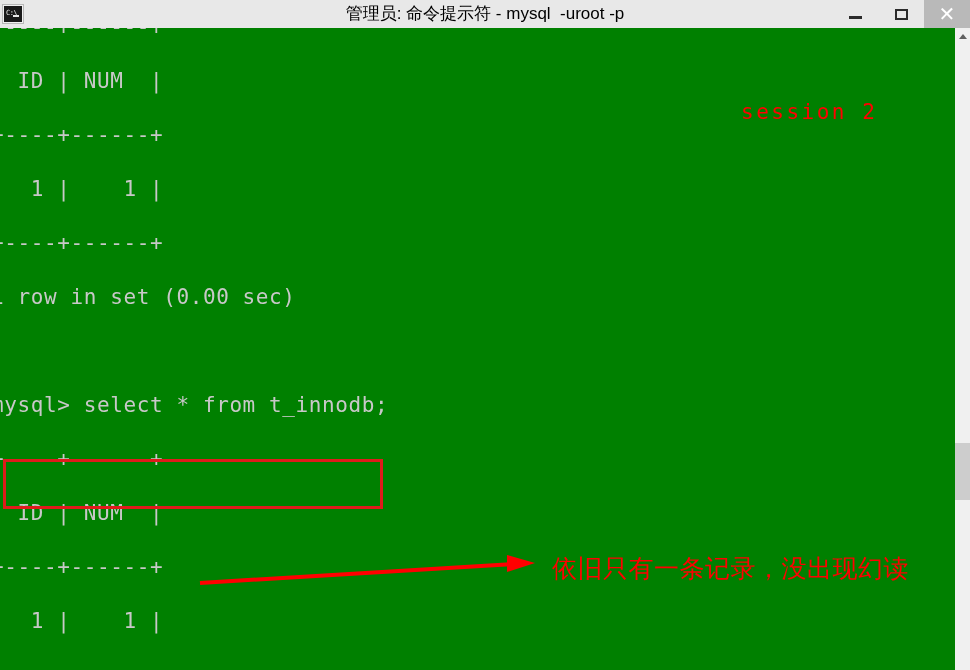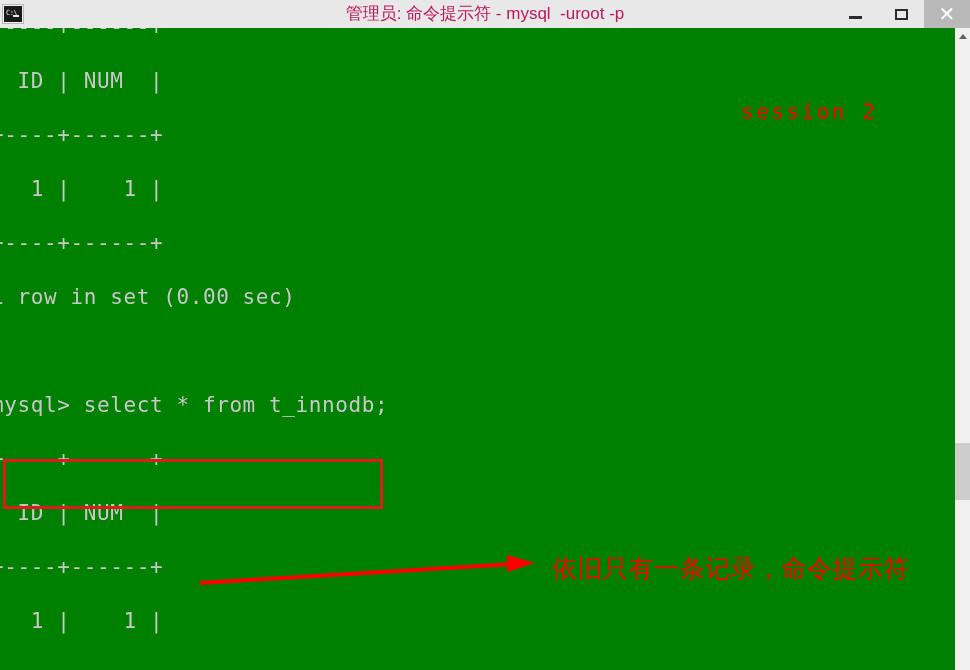--- a/index.html
+++ b/index.html
@@ -60,21 +60,21 @@
     width: 6px; height: 2px;
     background: #e8e8e8;
   }
   #title-text {
     position: absolute;
     left: 0; top: 0;
     width: 970px; height: 16px;
     line-height: 28px;
     text-align: center;
     font-size: 17px;
-    color: #be185d;
+    color: #000000;
     font-family: "Liberation Sans", sans-serif;
     pointer-events: none;
     white-space: pre;
   }
   .win-btn {
     position: absolute;
     top: 0;
     height: 28px;
     width: 46px;
     display: flex;
@@ -215,21 +215,21 @@
 
     <div id="ann-session2">session 2</div>
 
     <div id="ann-redbox"></div>
 
     <svg id="ann-arrow" viewBox="0 0 340 40" width="340" height="40">
       <line x1="5" y1="30" x2="318" y2="11" stroke="#ff0000" stroke-width="4"></line>
       <polygon points="340,10 312,2 312,19" fill="#ff0000"></polygon>
     </svg>
 
-    <div id="ann-note">依旧只有一条记录，命令提示符</div>
+    <div id="ann-note">依旧只有一条记录，没出现幻读</div>
   </div>
 
   <div id="scrollbar">
     <div id="sb-up">
       <div class="tri"></div>
     </div>
     <div id="sb-thumb"></div>
   </div>
 
 </div>

